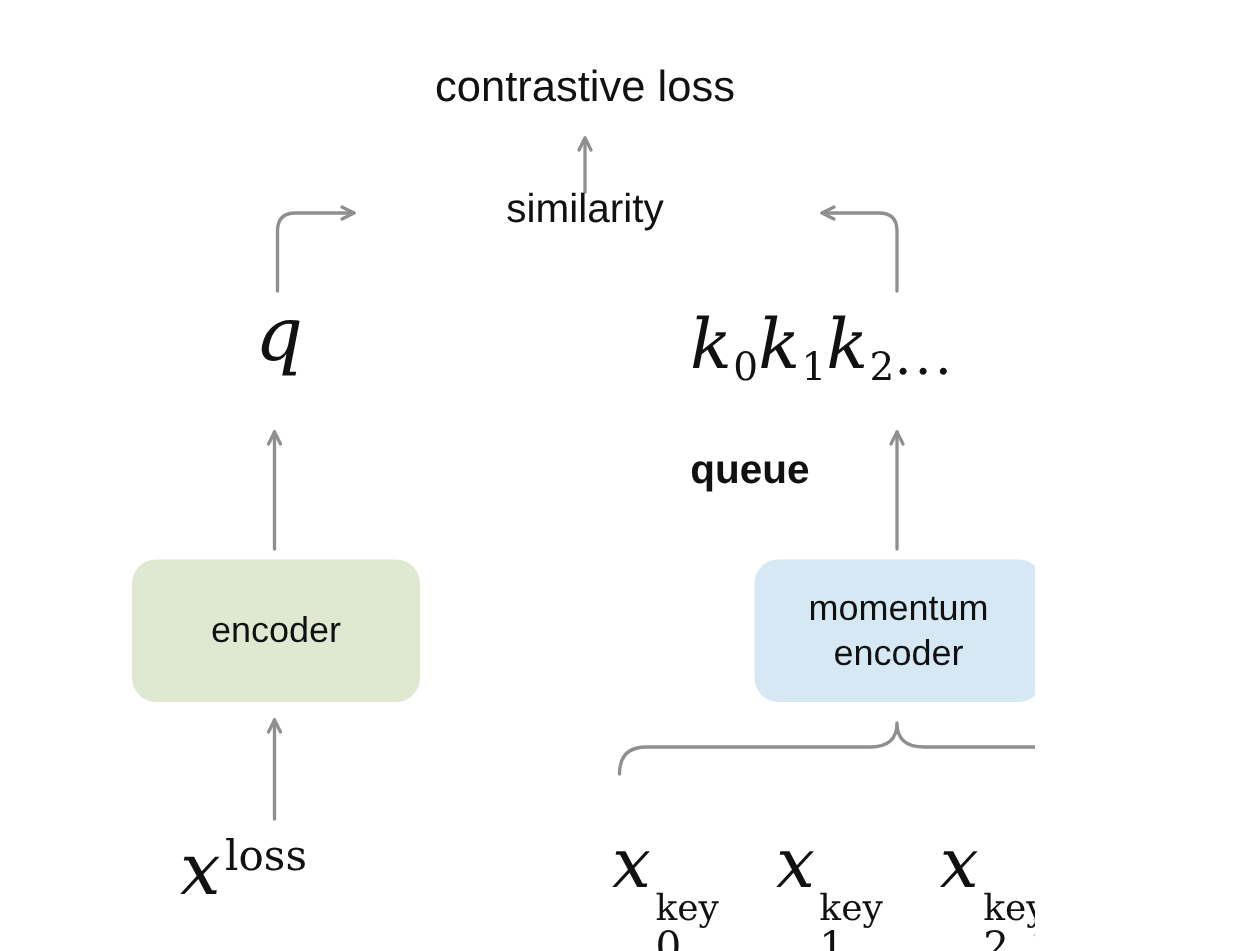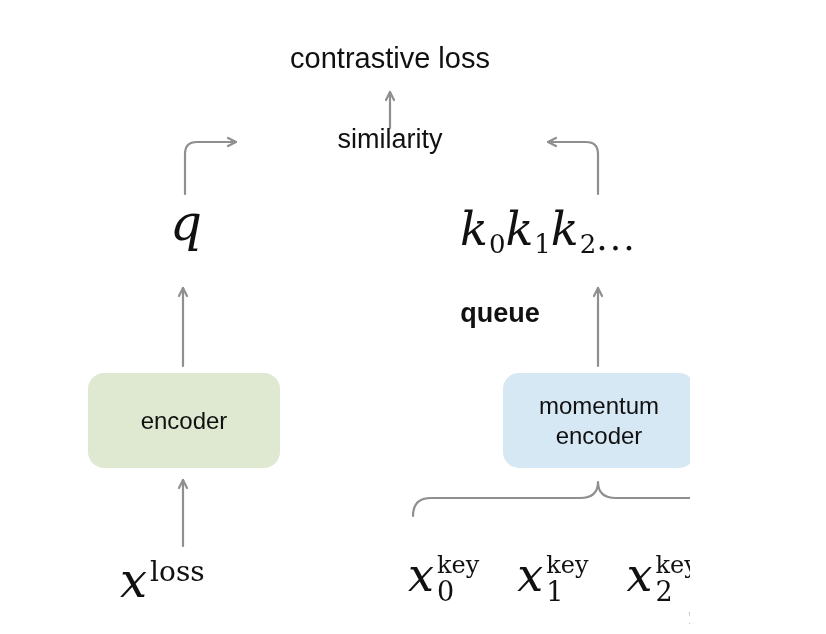--- a/index.html
+++ b/index.html
@@ -55,21 +55,21 @@
   .row-ellipsis{font-size:36px;line-height:36px;letter-spacing:2px;margin-top:14px;font-style:normal;}
 
   .x-query{left:120px;top:556px;white-space:nowrap;}
   .xq-base{font-style:italic;font-size:48px;line-height:48px;}
   .xq-sup{font-size:28px;position:relative;top:-16px;margin-left:3px;font-style:normal;}
 
   .x-keys-row{left:408px;top:552px;display:flex;gap:38px;align-items:flex-start;}
   .xk{display:flex;align-items:flex-start;}
   .xk-base{font-style:italic;font-size:46px;line-height:46px;}
   .xk-scripts{display:flex;flex-direction:column;align-items:flex-start;margin-left:3px;margin-top:2px;}
-  .xk-sup{font-size:24px;line-height:22px;font-style:normal;}
+  .xk-sup{font-size:24px;line-height:22px;font-style:normal;margin-top:40px;}
   .xk-sub{font-size:27px;line-height:25px;margin-top:3px;font-style:normal;}
   .xk-ellipsis{margin-top:22px;}
 
   
   .node-box{
     position:absolute;
     width:192px;height:95px;
     border-radius:16px;
     display:flex;flex-direction:column;
     align-items:center;justify-content:center;

